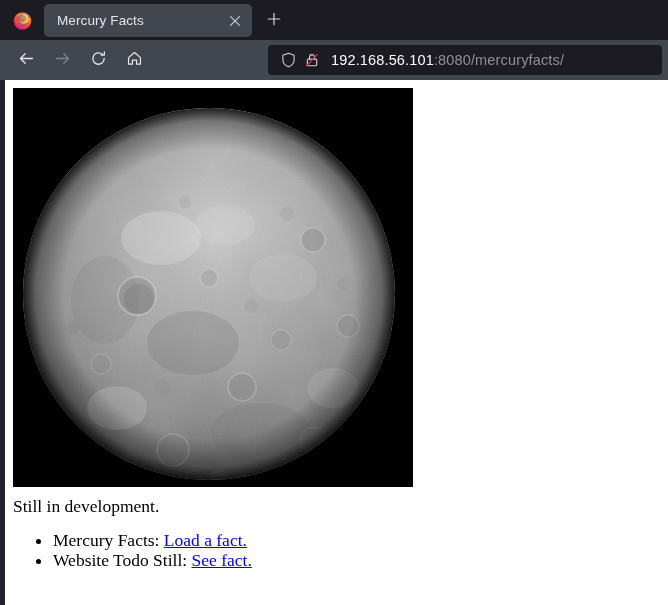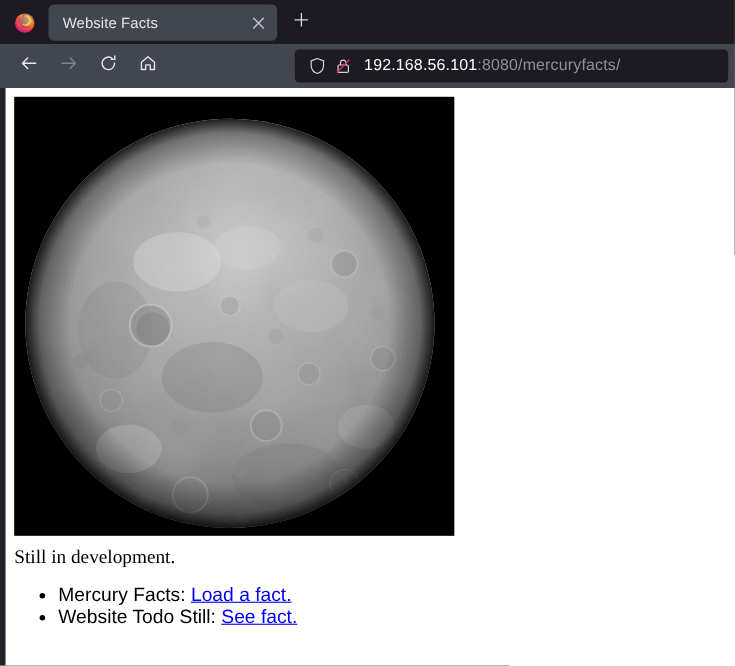--- a/index.html
+++ b/index.html
@@ -174,21 +174,21 @@
     font-size: 17.5px;
     line-height: 20px;
     margin: 9px 0 0 0;
     font-family: "Liberation Serif", serif;
   }
   ul.fact-list {
     margin: 15px 0 0 0;
     padding-left: 40px;
     font-size: 17.5px;
     line-height: 19.5px;
-    font-family: Liberation Sans, sans-serif;
+    font-family: Liberation Serif, serif;
   }
   ul.fact-list li {
     margin: 0;
     padding: 0;
   }
   ul.fact-list a {
     color: #0000ee;
     text-decoration: underline;
   }
 </style>
@@ -210,21 +210,21 @@
             <stop offset="100%" stop-color="#9b2bb0"></stop>
           </radialGradient>
         </defs>
         <circle cx="12" cy="12.6" r="10.1" fill="url(#ffg)"></circle>
         <path d="M12 2.2c2.2 0 3.3 1.3 3.9 2.6.5-.5.9-1.3.9-2.3 2.7 2 4.2 5.1 4.3 8.1-.8-.9-1.9-1.6-3-1.8 1.3 2.4 1 5.5-.9 7.6-2.2 2.4-5.9 2.8-8.3.8-1.8-1.5-2.3-3.9-1.5-5.8-.8.4-1.5 1.2-1.8 2.1-.8-2.7-.3-5.7 1.4-7.9C7.2 6.9 8 7.4 8.9 7.5 8.7 5.4 10 3 12 2.2z" fill="#5b2fb8" opacity="0.42"></path>
         <path d="M11.8 5.6c1.9 0 3.5 1.3 4 3.1.5 1.9-.4 3.9-2.1 4.8-1.8.9-4 .4-5.2-1.2 1.2 2.9 4.6 4.2 7.4 2.9 2.8-1.3 4-4.7 2.6-7.5-1-2-3-3.2-5.2-3.2-.5 0-1 .1-1.5.2z" fill="#ffd23f" opacity="0.85"></path>
       </svg>
     </div>
 
     <div class="tab">
-      <span class="tab-title">Website Facts</span>
+      <span class="tab-title">Mercury Facts</span>
       <span class="tab-close">
         <svg width="12" height="12" viewBox="0 0 12 12" aria-hidden="true">
           <path d="M1.6 1.6 L10.4 10.4 M10.4 1.6 L1.6 10.4" stroke="#c9c9d1" stroke-width="1.25" stroke-linecap="round"></path>
         </svg>
       </span>
     </div>
 
     <div class="newtab">
       <span>
         <svg width="14" height="14" viewBox="0 0 14 14" aria-hidden="true">

